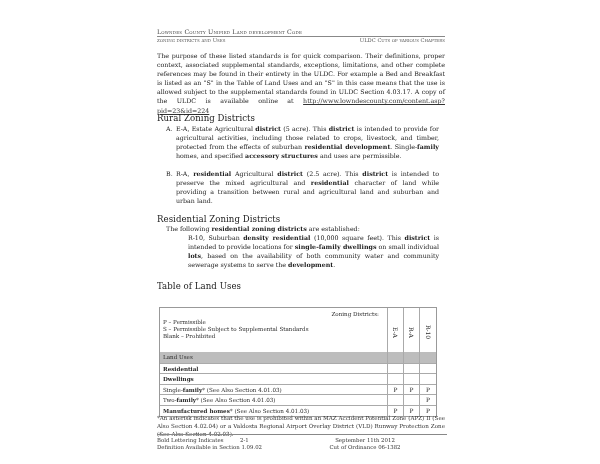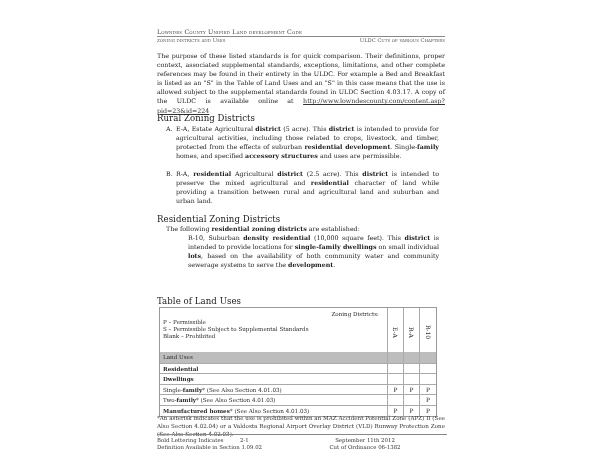--- a/index.html
+++ b/index.html
@@ -53,21 +53,21 @@
   </div>
   <div class="item" style="top:169px; left:19px; width:263px;">
     <span class="lbl">B.</span>
     <span>R-A, <b>residential</b> Agricultural <b>district</b> (2.5 acre). This <b>district</b> is intended to preserve the mixed agricultural and <b>residential</b> character of land while providing a transition between rural and agricultural land and suburban and urban land.</span>
   </div>
 
   <div class="h2" style="top:214px;">Residential Zoning Districts</div>
   <div class="item" style="top:224px; left:9px; width:275px;">The following <b>residential zoning districts</b> are established:</div>
   <div class="item" style="top:233px; left:31px; width:251px;">R-10, Suburban <b>density residential</b> (10,000 square feet). This <b>district</b> is intended to provide locations for <b>single-family dwellings</b> on small individual <b>lots</b>, based on the availability of both community water and community sewerage systems to serve the <b>development</b>.</div>
 
-  <div class="h2" style="top:296px;">Table of Land Uses</div>
+  <div class="h2" style="top:281px;">Table of Land Uses</div>
 
   <div class="table">
     <div class="trow thead">
       <div class="tcell-main">
         <span class="zd">Zoning Districts:</span>
         <div class="legend">
           <div>P – Permissible</div>
           <div>S – Permissible Subject to Supplemental Standards</div>
           <div>Blank – Prohibited</div>
         </div>

